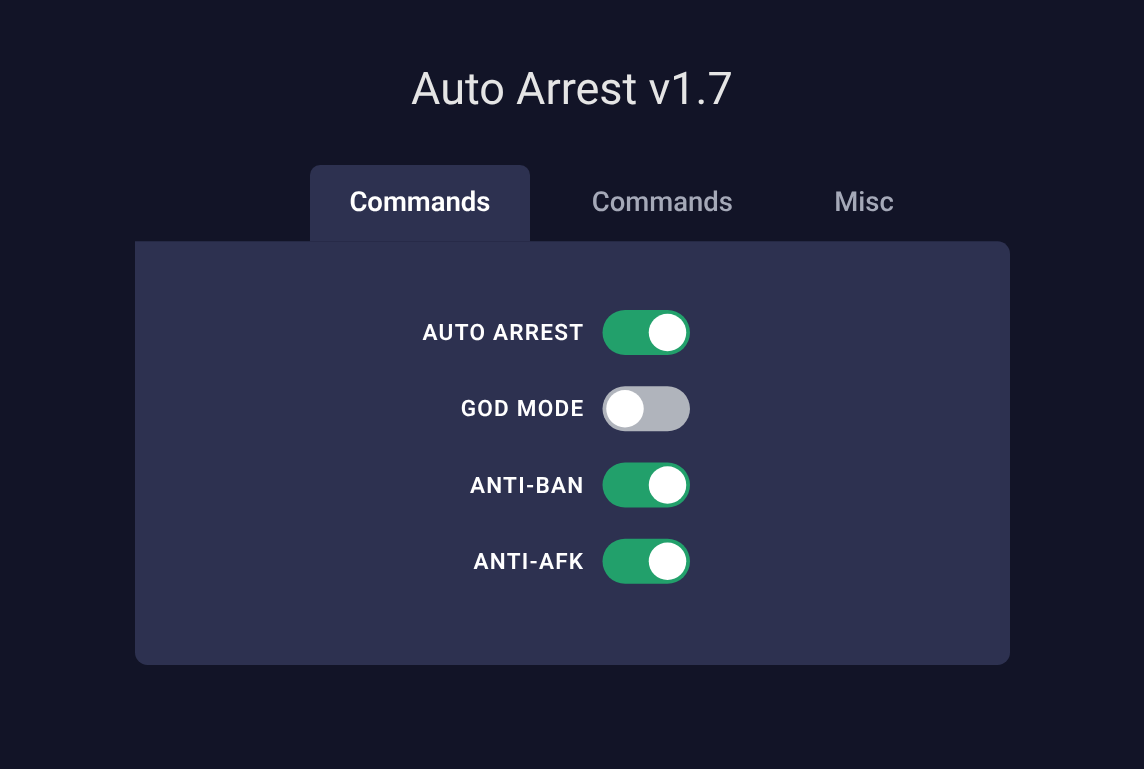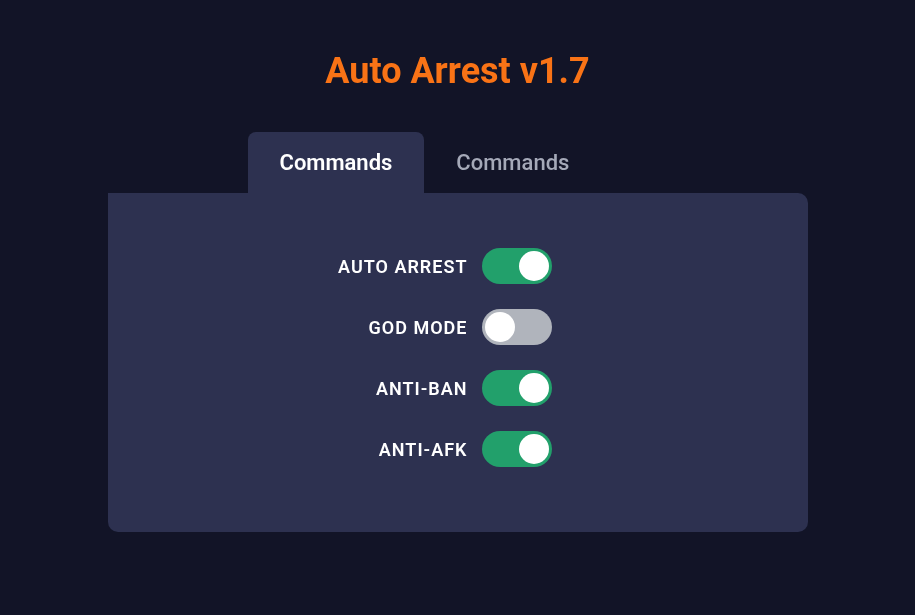--- a/index.html
+++ b/index.html
@@ -13,29 +13,29 @@
       height: 615px;
       background-color: #121427;
       font-family: -apple-system, BlinkMacSystemFont, "Segoe UI", Roboto, Arial, sans-serif;
       display: flex;
       flex-direction: column;
       align-items: center;
       padding-top: 50px;
     }
     
     .title {
-      color: #f97316;
+      color: #e5e5e5;
       font-size: 36px;
-      font-weight: 700;
+      font-weight: 400;
       margin-bottom: 40px;
     }
     
     .tabs-container {
       display: flex;
-      gap: 0;
+      gap: 17px;
     }
     
     .tab {
       padding: 18px 32px;
       color: #a5a9b8;
       font-size: 22px;
       font-weight: 500;
       cursor: pointer;
       border-radius: 8px 8px 0 0;
       background: transparent;
@@ -120,20 +120,21 @@
   </style>
 </head>
 <body>
 
 <h1 class="title">Auto Arrest v1.7</h1>
 
 <div class="panel-wrapper">
   <div class="tabs-container tabs-wrapper">
     <div class="tab active">Commands</div>
     <div class="tab">Commands</div>
+    <div class="tab">Misc</div>
   </div>
 
   <div class="panel">
     <div class="option-row">
       <span class="option-label">AUTO ARREST</span>
       <div class="toggle on">
         <div class="toggle-knob"></div>
       </div>
     </div>
 

